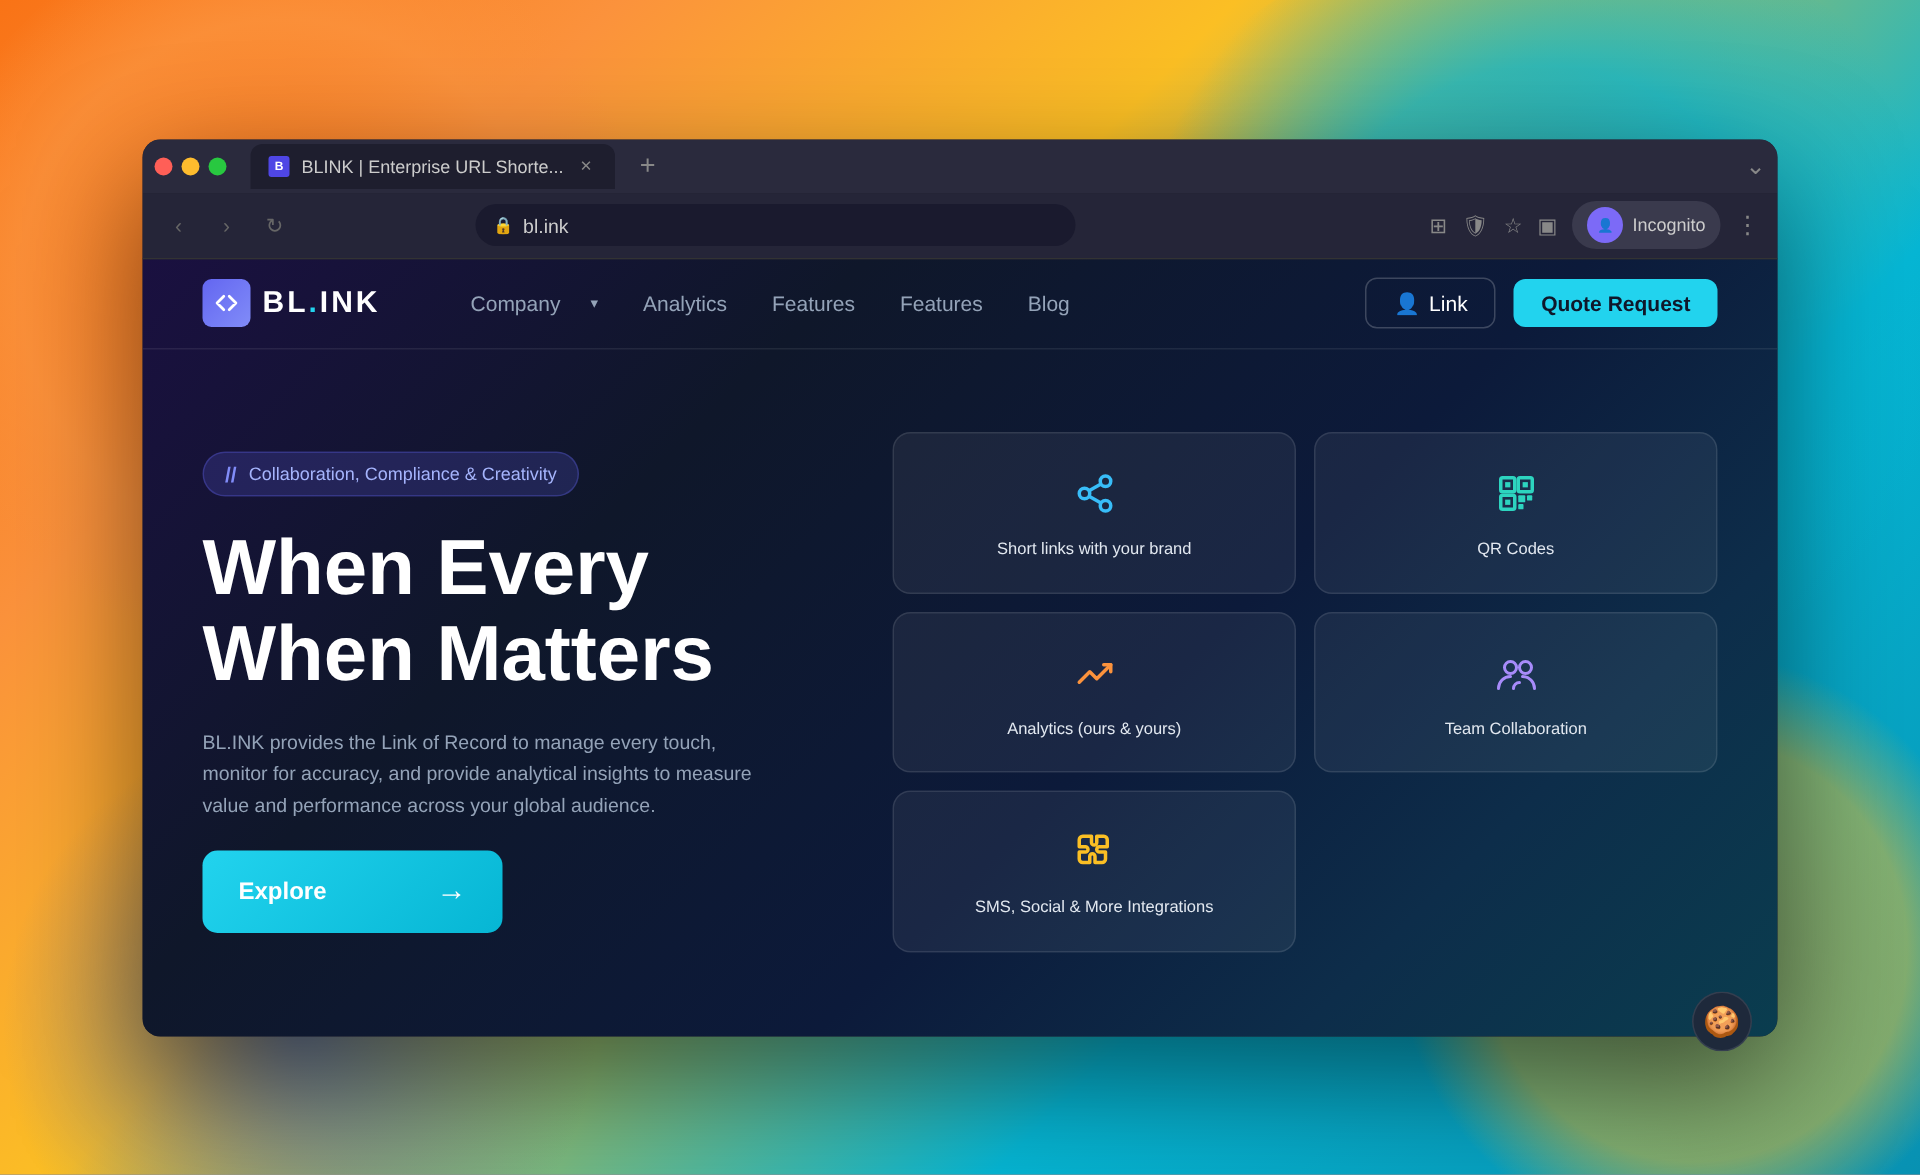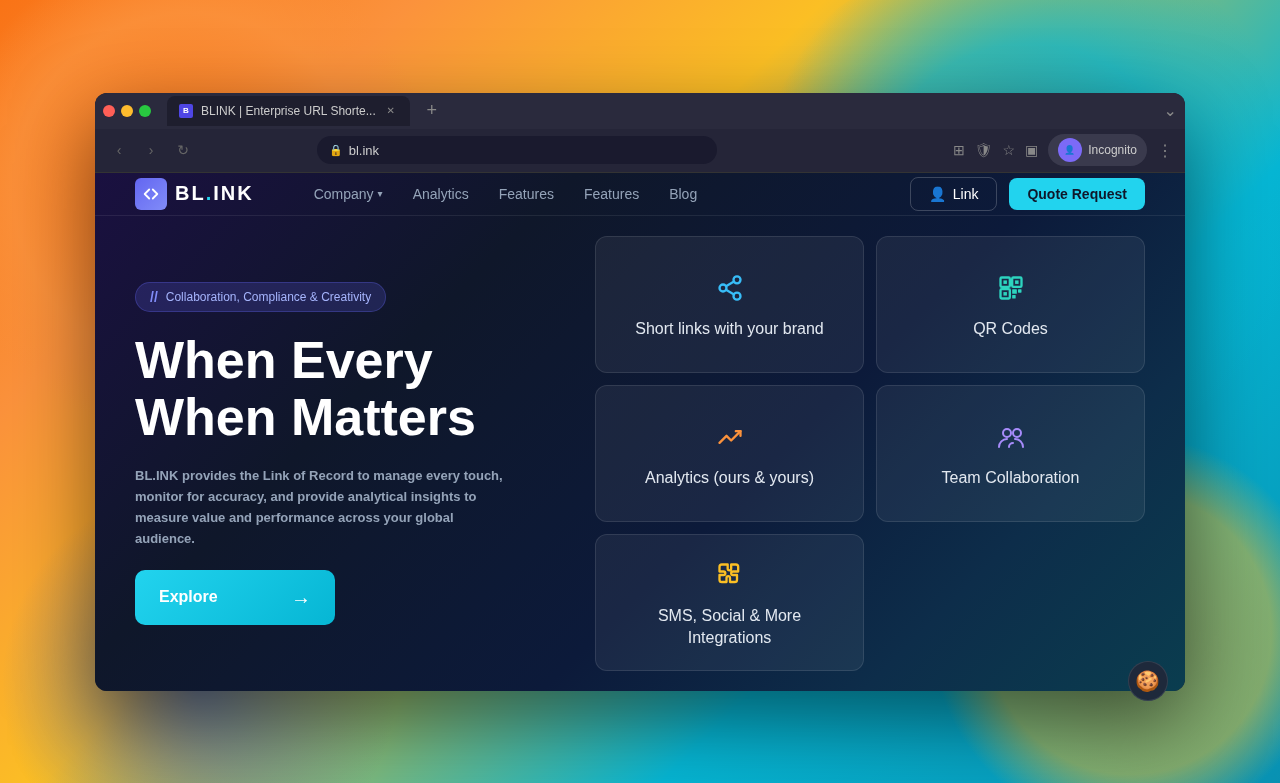--- a/index.html
+++ b/index.html
@@ -210,21 +210,21 @@
       align-items: center;
       gap: 30px;
       flex: 1;
     }
     .nav-link {
       font-size: 14px;
       color: #94a3b8;
       cursor: pointer;
       display: flex;
       align-items: center;
-      gap: 4px;
+      gap: 20px;
     }
 
     .nav-actions {
       display: flex;
       align-items: center;
       gap: 12px;
     }
     .btn-login {
       display: flex;
       align-items: center;
@@ -287,21 +287,20 @@
       font-weight: 800;
       color: white;
       line-height: 1.1;
     }
 
     .hero-desc {
       font-size: 13px;
       color: #94a3b8;
       line-height: 1.6;
       max-width: 380px;
-      font-weight: bold;
     }
 
     .btn-explore {
       display: flex;
       align-items: center;
       justify-content: space-between;
       background: linear-gradient(135deg, #22d3ee, #06b6d4);
       border: none;
       border-radius: 10px;
       padding: 16px 24px;
@@ -349,21 +348,21 @@
     }
 
     .feature-icon.blue { color: #38bdf8; }
     .feature-icon.pink { color: #f472b6; }
     .feature-icon.teal { color: #2dd4bf; }
     .feature-icon.orange { color: #fb923c; }
     .feature-icon.purple { color: #a78bfa; }
     .feature-icon.yellow { color: #fbbf24; }
 
     .feature-label {
-      font-size: 16px;
+      font-size: 11px;
       color: #e2e8f0;
       text-align: center;
       font-weight: 500;
       line-height: 1.4;
     }
 
     
     .cookie-btn {
       position: absolute;
       bottom: 100px;

